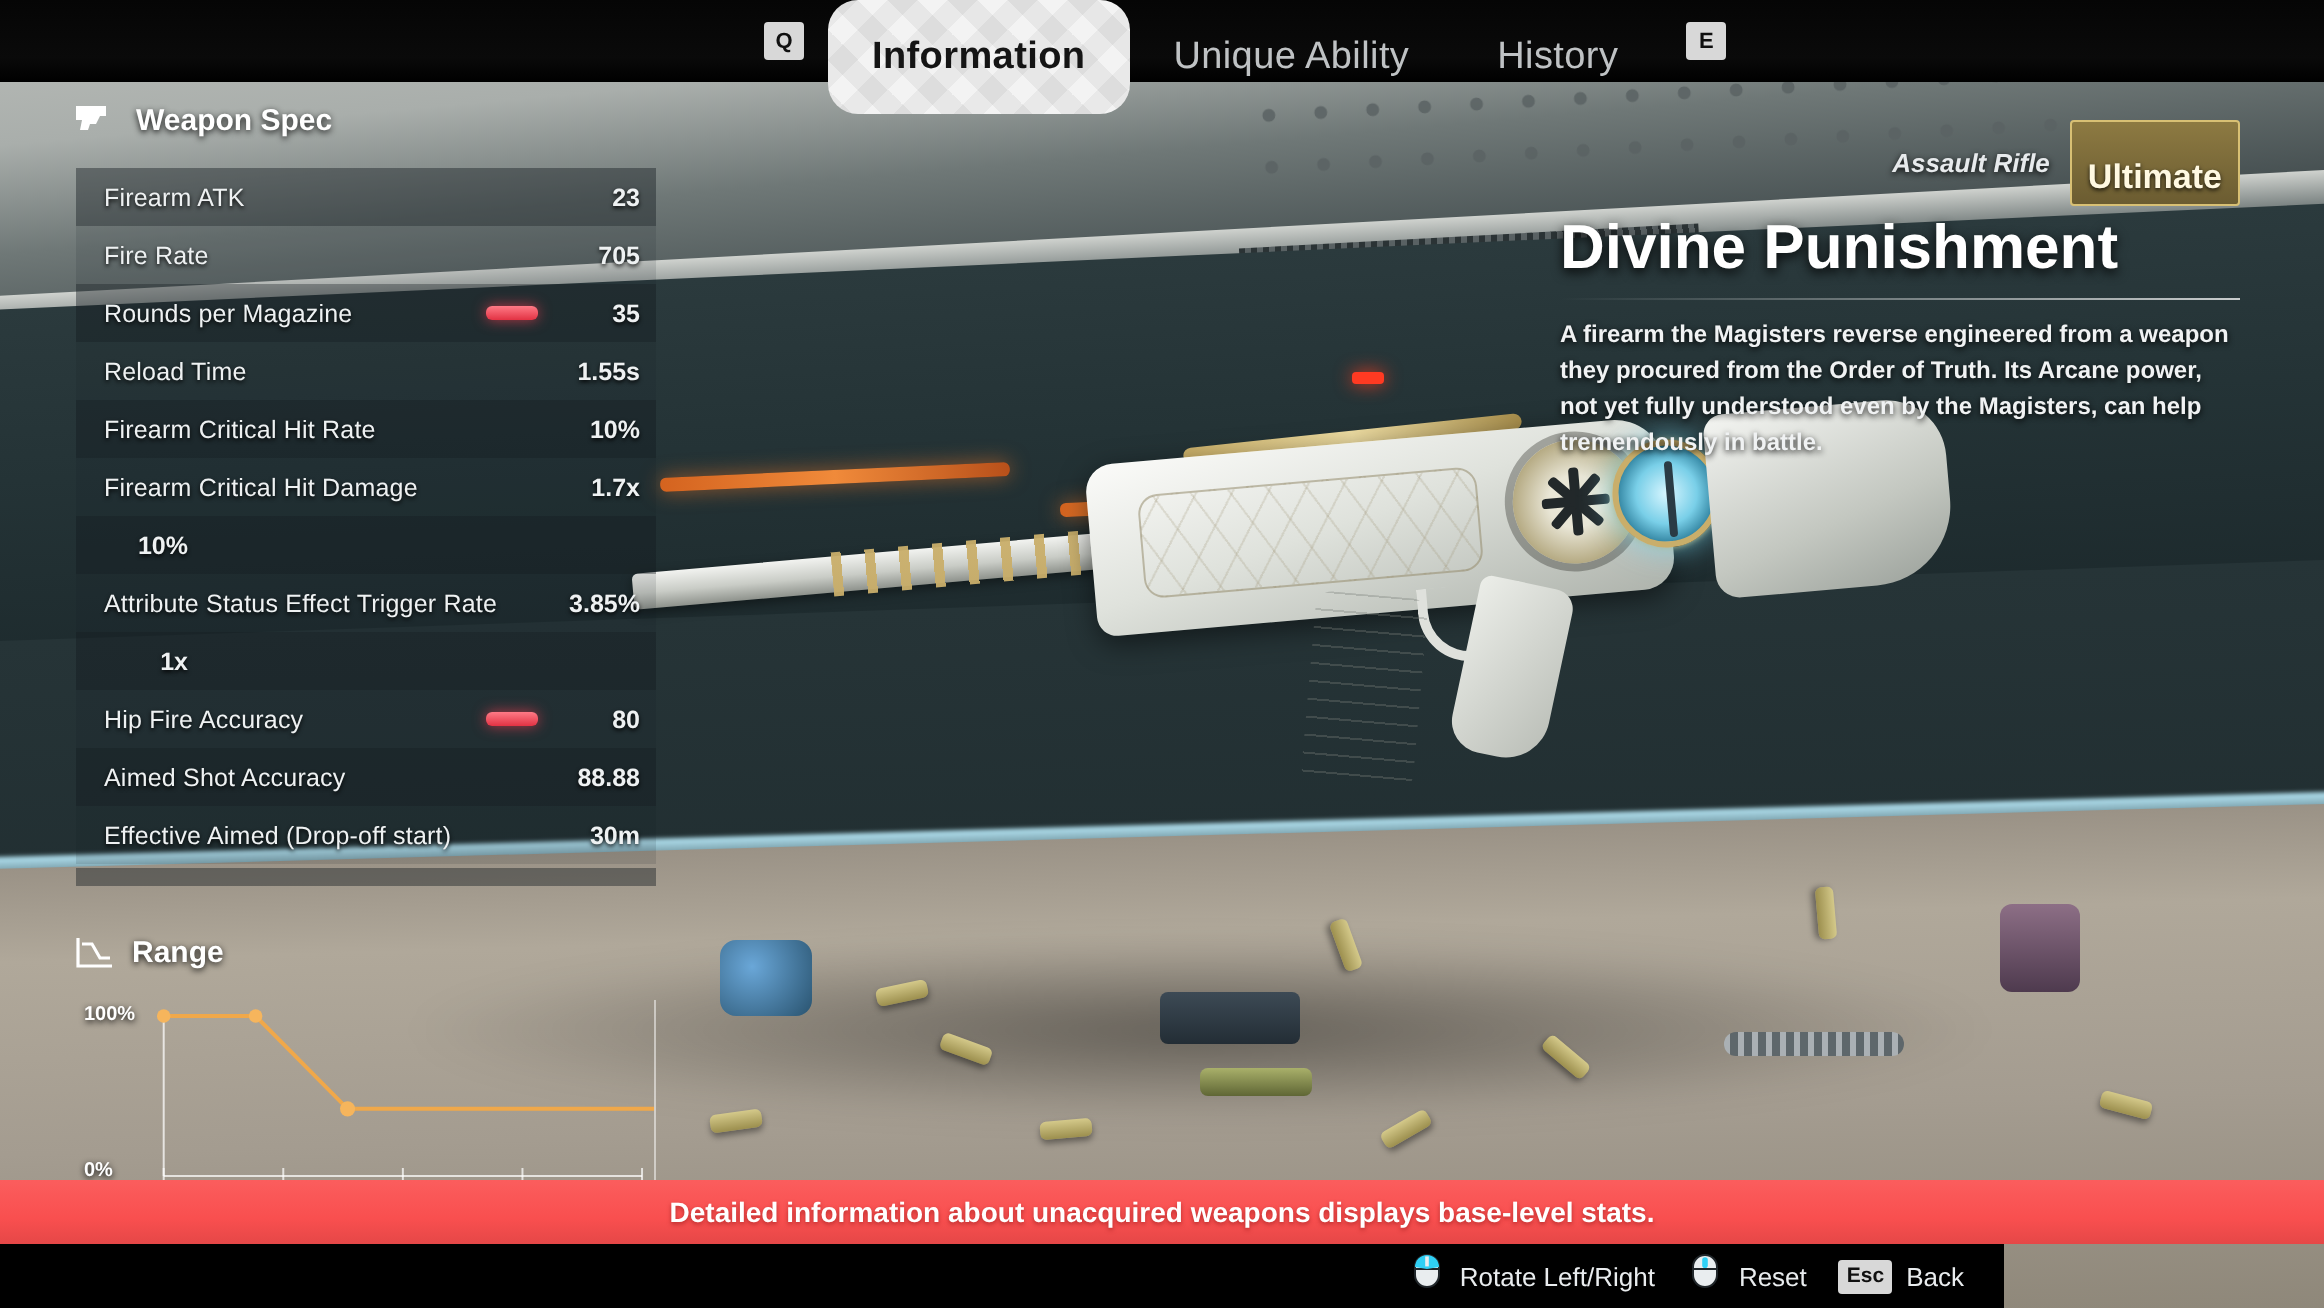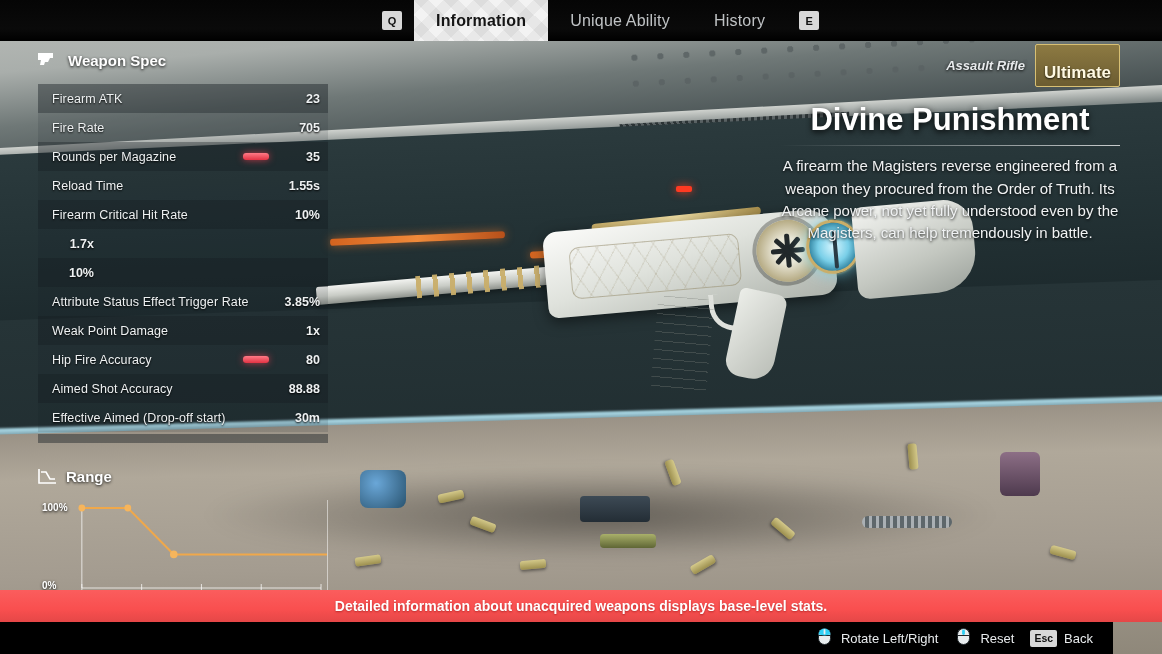--- a/index.html
+++ b/index.html
@@ -116,21 +116,21 @@
   .deb.olive { width:56px; height:14px; background:linear-gradient(180deg,#a9b06a,#5f6635); border-radius:4px;}
 
   
   .topbar { position:absolute; left:0; top:0; width:1162px; height:41px;
     background:linear-gradient(180deg,#050505 0%,#0a0a0a 70%,#000 100%); z-index:20; }
   .tabs { position:absolute; left:370px; top:0; height:41px; display:flex; align-items:stretch; }
   .keycap { display:flex; align-items:center; justify-content:center;
     width:20px; height:19px; align-self:center; margin:0 12px;
     background:#d8d8d8; color:#101010; font-size:11px; font-weight:700; border-radius:2px; }
   .tab { display:flex; align-items:center; justify-content:center; padding:0 22px;
-    font-size:16px; color:#bfc2c4; letter-spacing:.2px; height:41px; }
+    font-size:19px; color:#bfc2c4; letter-spacing:.2px; height:57px;border-radius:15px; }
   .tab.active { color:#151515; font-weight:700;
     background:#f3f3f3;
     background-image:
       linear-gradient(135deg,rgba(0,0,0,.045) 25%,transparent 25%,transparent 50%,rgba(0,0,0,.045) 50%,rgba(0,0,0,.045) 75%,transparent 75%),
       linear-gradient(45deg,rgba(0,0,0,.05) 25%,transparent 25%,transparent 50%,rgba(0,0,0,.05) 50%,rgba(0,0,0,.05) 75%,transparent 75%);
     background-size:30px 30px,30px 30px; }
 
   
   .specs { position:absolute; left:38px; top:52px; width:290px; z-index:15; }
   .panel-head { display:flex; align-items:flex-start; gap:9px; height:26px; margin-bottom:6px; }
@@ -153,40 +153,40 @@
   .range { position:absolute; left:38px; top:468px; width:290px; z-index:15; }
   .chart-box { position:relative; height:103px; margin-top:4px;
     border-right:1px solid rgba(255,255,255,.5); }
   .chart-svg { position:absolute; inset:0; width:100%; height:100%; }
   .ylab { position:absolute; left:4px; font-size:10px; color:#fff; font-weight:700;
     text-shadow:0 1px 3px rgba(0,0,0,.95); }
   .xlab { position:absolute; bottom:-16px; font-size:10.5px; color:#fff; font-weight:700;
     text-shadow:0 1px 3px rgba(0,0,0,.95); transform:translateX(-50%); }
 
   
-  .info { position:absolute; right:42px; top:44px; width:340px; text-align:center; z-index:15; }
+  .info { position:absolute; right:42px; top:60px; width:340px; text-align:left; z-index:15; }
   .kind-line { display:flex; align-items:center; justify-content:flex-end; gap:10px; }
   .kind { font-size:13px; font-style:italic; color:#e7eaec; font-weight:600;
     text-shadow:0 1px 3px rgba(0,0,0,.95); }
   .rarity { display:inline-block; padding:18px 8px 3px; font-size:17px; font-weight:700;
     color:#fff9e2; border:1px solid #d8c074; border-radius:2px;
     background:linear-gradient(180deg,#8d7a42,#6b5c31); text-shadow:0 1px 2px rgba(0,0,0,.8); }
-  .wname { margin-top:16px; font-size:31px; font-weight:700; color:#fff; line-height:1.08;
+  .wname { margin-top:4px; font-size:31px; font-weight:700; color:#fff; line-height:1.08;
     text-shadow:0 2px 6px rgba(0,0,0,.9); }
   .hr { margin:9px 0 9px auto; width:100%; height:1px;
     background:linear-gradient(90deg,rgba(255,255,255,0),rgba(255,255,255,.75)); }
-  .wdesc { font-size:15px; line-height:1.48; color:#f0f2f3; font-weight:400;
+  .wdesc { font-size:12px; line-height:1.48; color:#f0f2f3; font-weight:700;
     text-shadow:0 1px 3px rgba(0,0,0,.95); }
 
   
   .notice { position:absolute; left:0; bottom:32px; width:1162px; height:32px;
     background:linear-gradient(180deg,#fb5d5d,#f94f4f 60%,#e54747);
     display:flex; align-items:center; justify-content:center; z-index:25; }
   .notice span { color:#fff; font-size:14px; font-weight:600; text-shadow:0 1px 2px rgba(140,20,20,.6); }
-  .footer { position:absolute; left:0; bottom:0; width:1113px; height:32px;
+  .footer { position:absolute; left:0; bottom:0; width:1002px; height:32px;
     background:#000; display:flex; align-items:center; justify-content:flex-end;
     padding-right:20px; gap:16px; z-index:25; }
   .hint { display:flex; align-items:center; gap:7px; }
   .hint .lb { color:#e9ecee; font-size:13px; }
   .esc { display:inline-flex; align-items:center; justify-content:center;
     min-width:24px; height:17px; padding:0 4px; background:#d8d8d8; color:#101010;
     font-size:10.5px; font-weight:700; border-radius:2px; }
 </style>
 </head>
 <body>
@@ -279,31 +279,31 @@
         </div>
         <div class="stat-row even">
           <div class="nm">Reload Time</div>
           <div class="vl">1.55s</div>
         </div>
         <div class="stat-row odd">
           <div class="nm">Firearm Critical Hit Rate</div>
           <div class="vl">10%</div>
         </div>
         <div class="stat-row even">
+          <div class="nm">Firearm Critical Hit Damage</div>
           <div class="vl">1.7x</div>
         </div>
         <div class="stat-row odd">
           <div class="vl">10%</div>
         </div>
         <div class="stat-row even">
           <div class="nm">Attribute Status Effect Trigger Rate</div>
           <div class="vl">3.85%</div>
         </div>
         <div class="stat-row odd">
-          <div class="nm">Weak Point Damage</div>
           <div class="vl">1x</div>
         </div>
         <div class="stat-row even">
           <div class="nm">Hip Fire Accuracy</div>
           <div class="dmark"></div>
           <div class="vl">80</div>
         </div>
         <div class="stat-row odd">
           <div class="nm">Aimed Shot Accuracy</div>
           <div class="vl">88.88</div>

